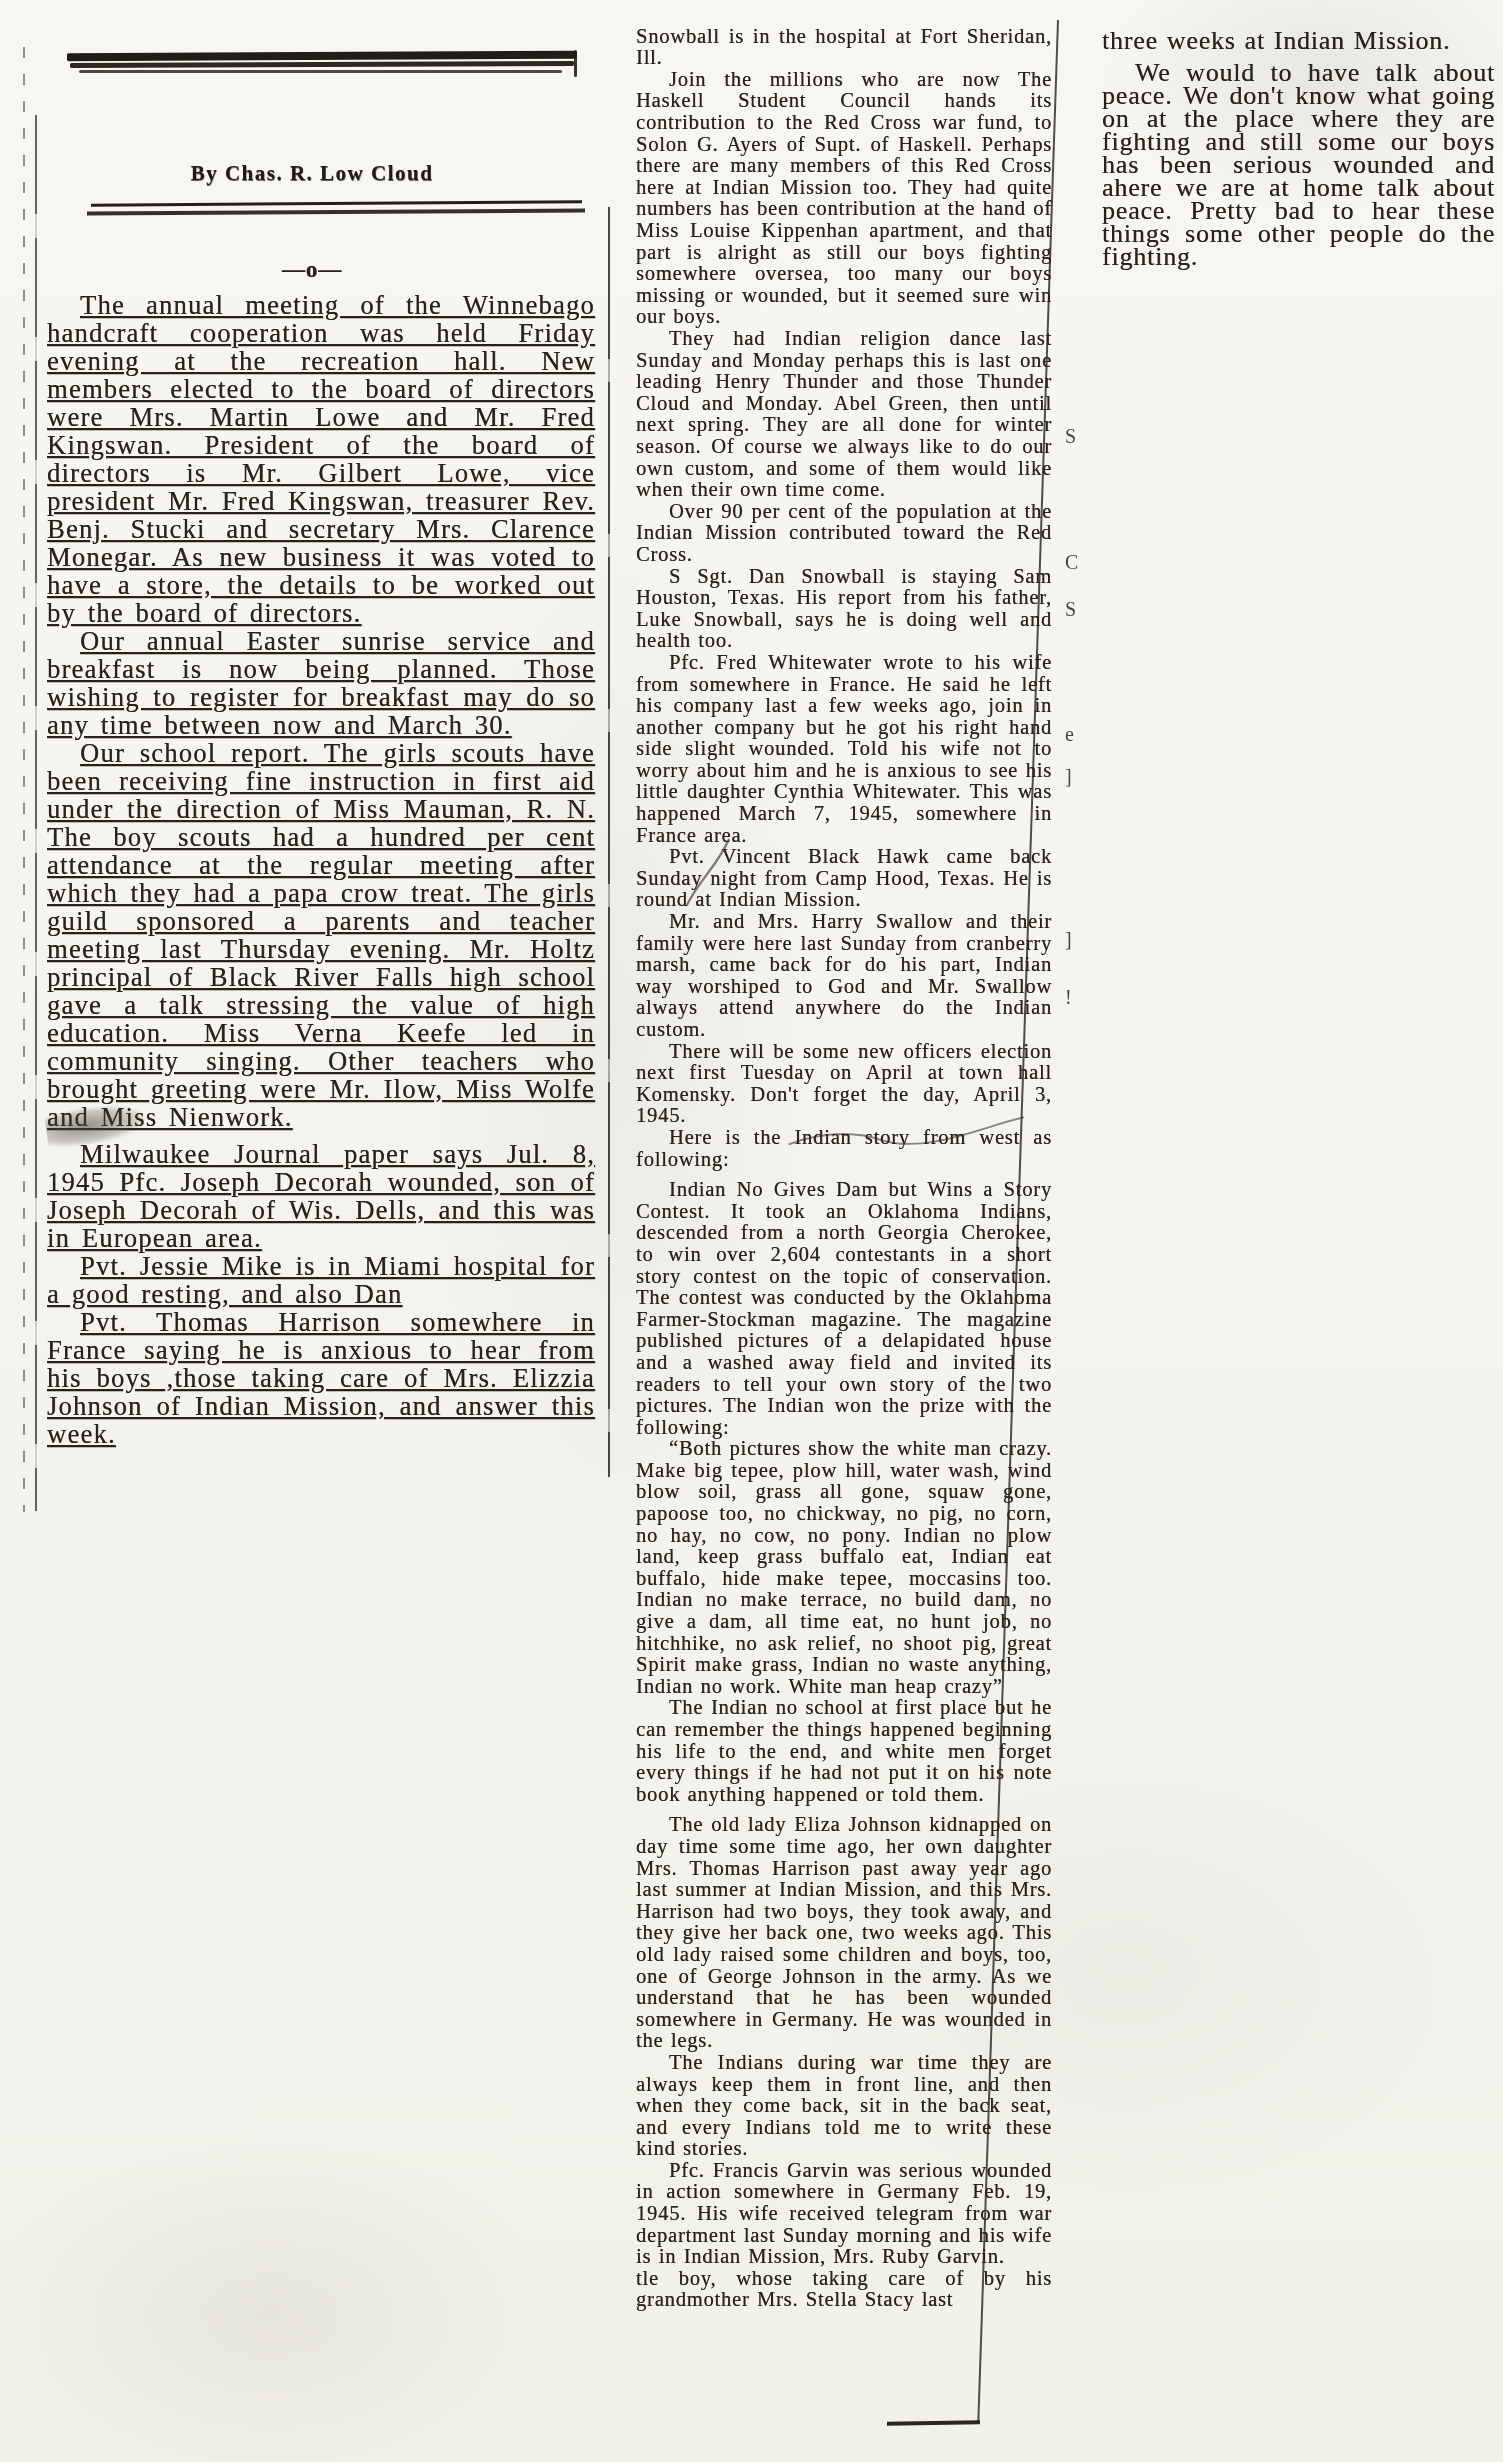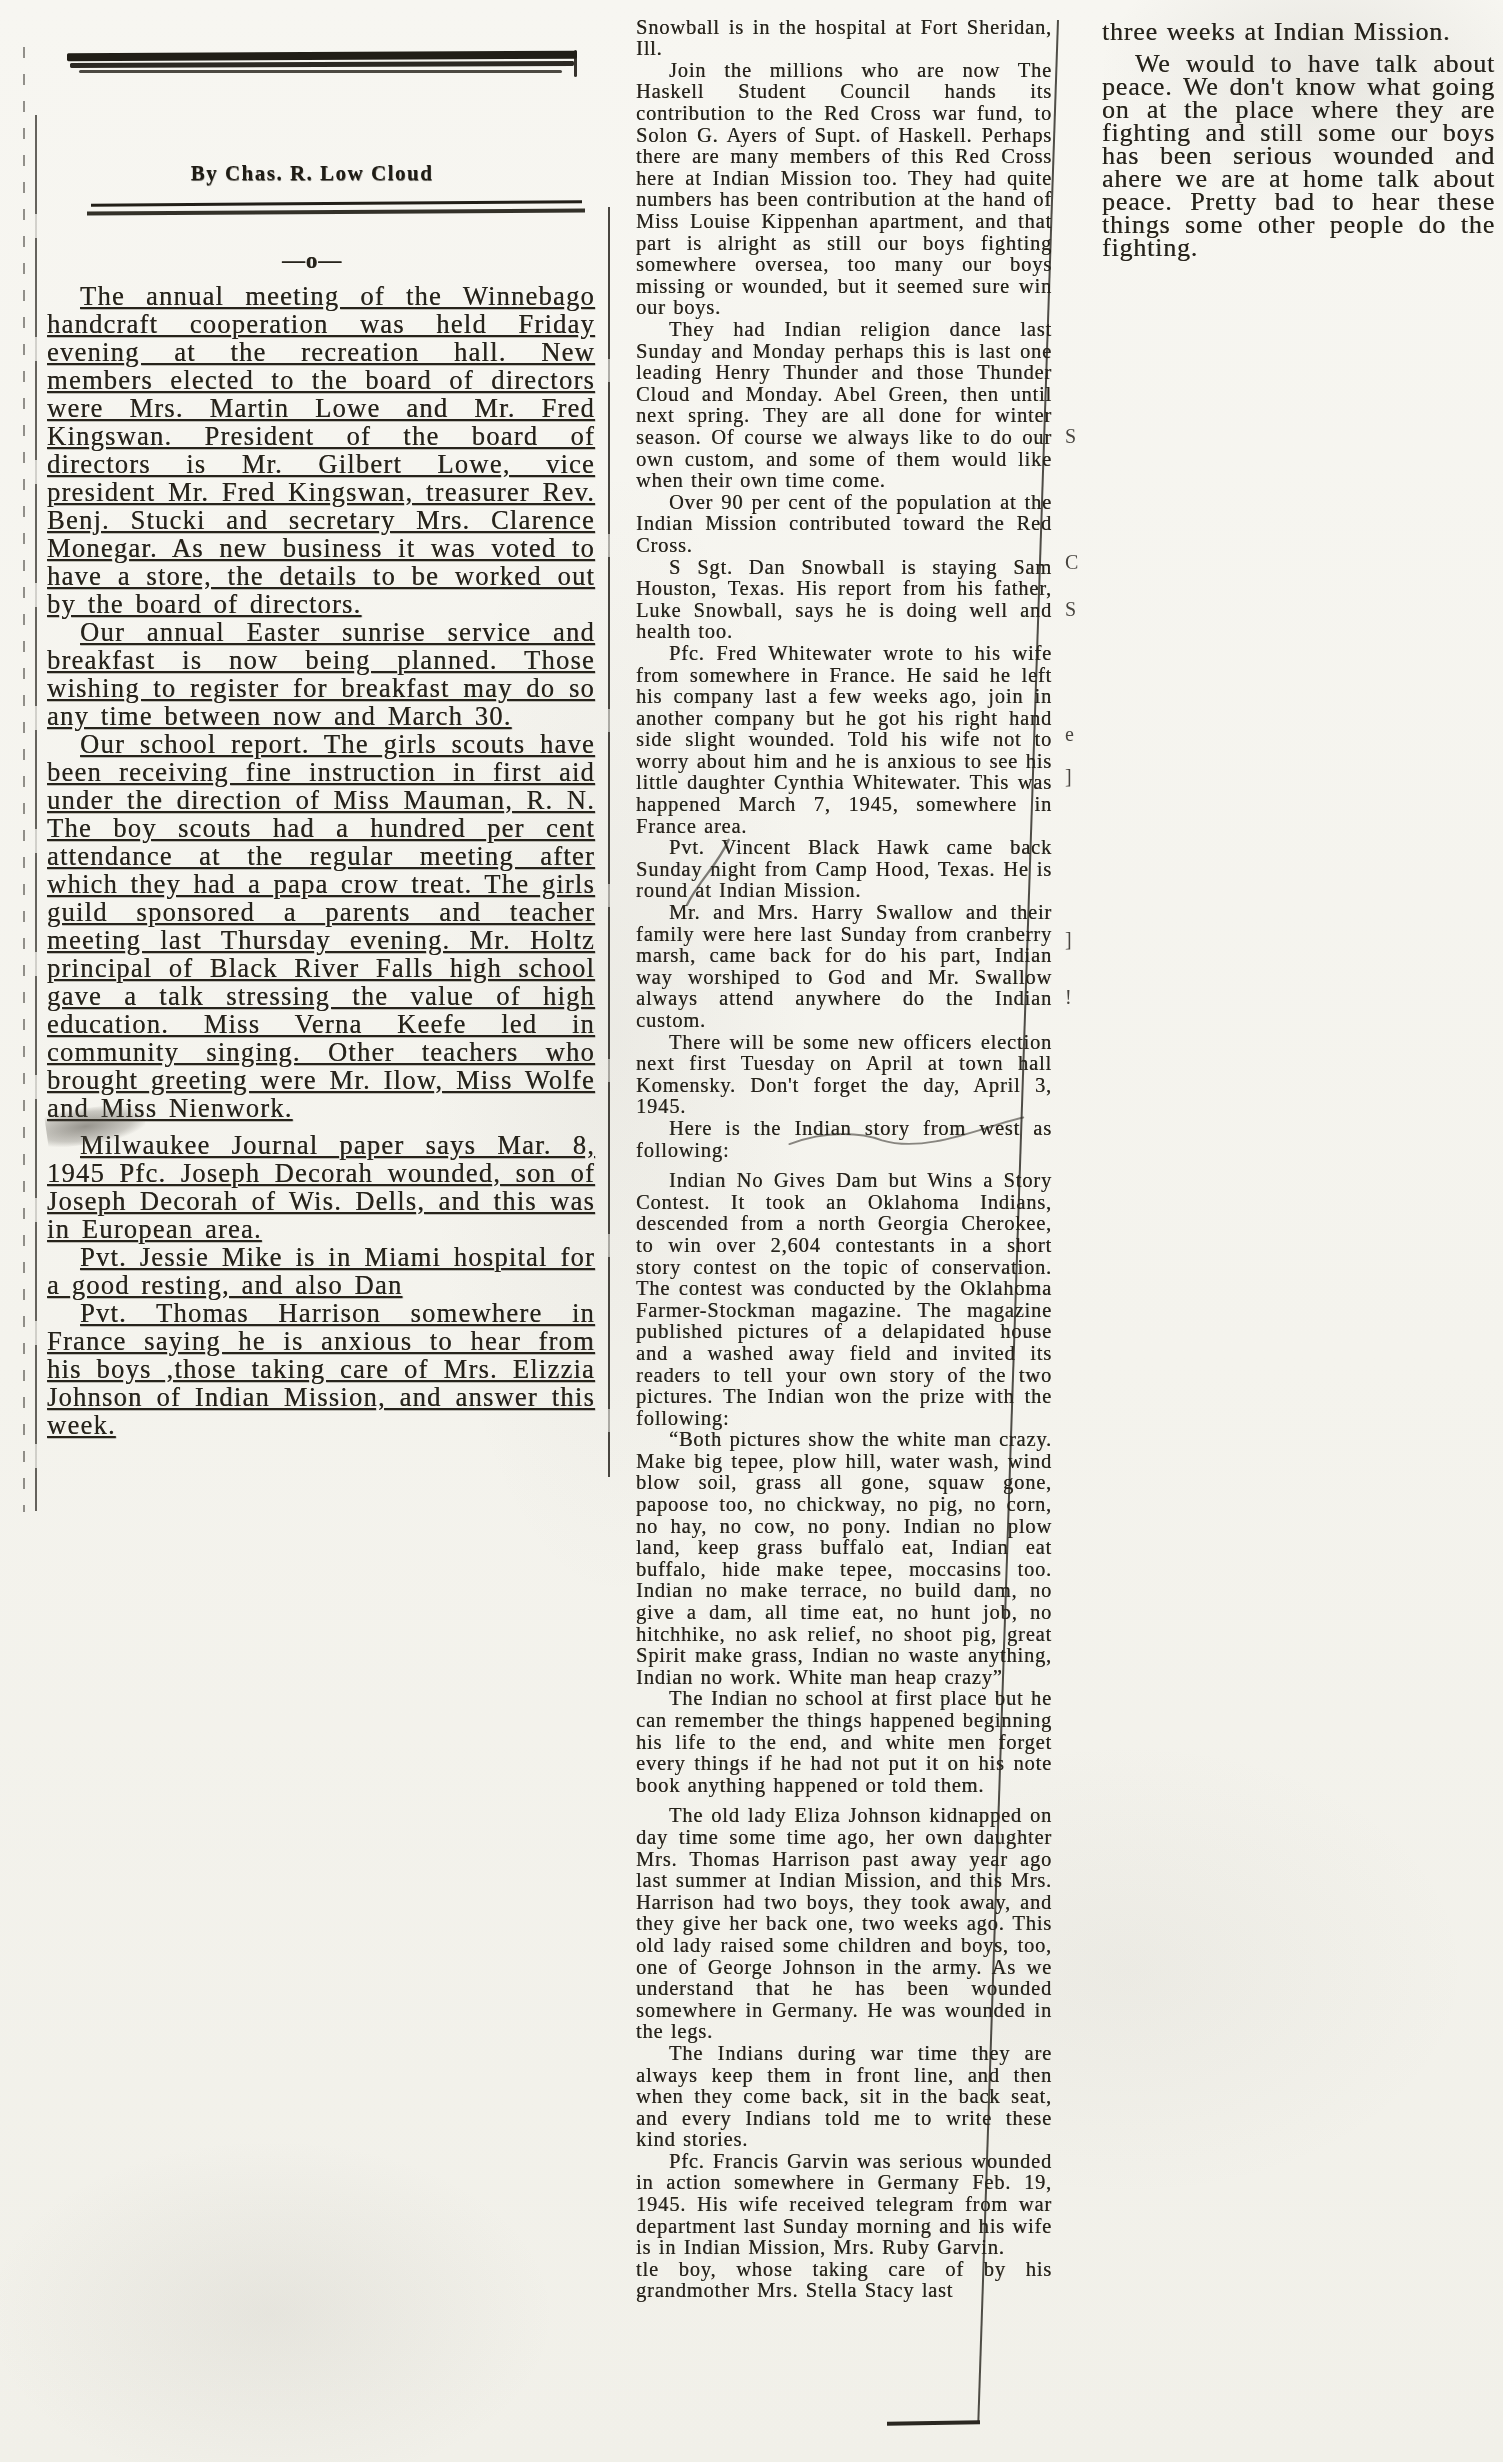--- a/index.html
+++ b/index.html
@@ -12,21 +12,21 @@
   }
   .page {
     position:absolute; inset:0;
     background:
       radial-gradient(ellipse 319px 197px at 88% 3%, rgba(128,124,113,0.13), transparent 70%),
       radial-gradient(ellipse 395px 243px at 18% 94%, rgba(128,124,113,0.10), transparent 72%),
       radial-gradient(ellipse 258px 759px at 41% 42%, rgba(118,114,104,0.07), transparent 75%),
       radial-gradient(ellipse 456px 304px at 75% 80%, rgba(128,124,113,0.06), transparent 75%),
       linear-gradient(180deg, #f7f6f1 0%, #f4f3ed 55%, #f1f0e9 100%);
   }
-  .ink { color:#26231b; text-shadow:0.3px 0.4px 0.6px rgba(38,33,24,0.68); }
+  .ink { color:#26231b; text-shadow:0.3px 0.4px 0.6px rgba(38,33,24,0.68);margin-top:9px; }
   .col { position:absolute; text-align:justify; }
   .col p { text-indent:33px; }
   .col p.cont { text-indent:0; }
   .col p.gap { margin-top:9px; }
 
   .c1 { left:47px;  top:282px; width:548px; font-size:26.6px; line-height:28px; letter-spacing:1.2px; word-spacing:3.8px;text-decoration:underline; }
   .c2 { left:636px; top:16.7px;  width:416px; font-size:20.5px; line-height:21.6px; letter-spacing:0.8px; word-spacing:1.5px; }
   .c3 { left:1102px;top:20px;  width:393px; font-size:26px; line-height:23px;   letter-spacing:0.8px; word-spacing:1.5px; }
 
   .masthead { position:absolute; left:44px; top:46px; width:536px; height:228px; text-align:center; color:#1e1b14; }
@@ -85,21 +85,21 @@
     <div class="mast-byline">By Chas. R. Low Cloud</div>
     <div class="rule r1"></div>
     <div class="rule r2"></div>
     <div class="ornament ink">—o—</div>
   </div>
 
   <div class="col c1 ink">
     <p>The annual meeting of the Winnebago handcraft cooperation was held Friday evening at the recreation hall. New members elected to the board of directors were Mrs. Martin Lowe and Mr. Fred Kingswan. President of the board of directors is Mr. Gilbert Lowe, vice president Mr. Fred Kingswan, treasurer Rev. Benj. Stucki and secretary Mrs. Clarence Monegar. As new business it was voted to have a store, the details to be worked out by the board of directors.</p>
     <p>Our annual Easter sunrise service and breakfast is now being planned. Those wishing to register for breakfast may do so any time between now and March 30.</p>
     <p>Our school report. The girls scouts have been receiving fine instruction in first aid under the direction of Miss Mauman, R. N. The boy scouts had a hundred per cent attendance at the regular meeting after which they had a papa crow treat. The girls guild sponsored a parents and teacher meeting last Thursday evening. Mr. Holtz principal of Black River Falls high school gave a talk stressing the value of high education. Miss Verna Keefe led in community singing. Other teachers who brought greeting were Mr. Ilow, Miss Wolfe and Miss Nienwork.</p>
-    <p class="gap">Milwaukee Journal paper says Mar. 8, 1945 Pfc. Joseph Decorah wounded, son of Joseph Decorah of Wis. Dells, and this was in European area.</p>
+    <p class="gap">Milwaukee Journal paper says Jul. 8, 1945 Pfc. Joseph Decorah wounded, son of Joseph Decorah of Wis. Dells, and this was in European area.</p>
     <p>Pvt. Jessie Mike is in Miami hospital for a good resting, and also Dan</p>
     <p>Pvt. Thomas Harrison somewhere in France saying he is anxious to hear from his boys ,those taking care of Mrs. Elizzia Johnson of Indian Mission, and answer this week.</p>
   </div>
 
   <div class="col c2 ink">
     <p class="cont">Snowball is in the hospital at Fort Sheridan, Ill.</p>
     <p>Join the millions who are now The Haskell Student Council hands its contribution to the Red Cross war fund, to Solon G. Ayers of Supt. of Haskell. Perhaps there are many members of this Red Cross here at Indian Mission too. They had quite numbers has been contribution at the hand of Miss Louise Kippenhan apartment, and that part is alright as still our boys fighting somewhere oversea, too many our boys missing or wounded, but it seemed sure win our boys.</p>
     <p>They had Indian religion dance last Sunday and Monday perhaps this is last one leading Henry Thunder and those Thunder Cloud and Monday. Abel Green, then until next spring. They are all done for winter season. Of course we always like to do our own custom, and some of them would like when their own time come.</p>
     <p>Over 90 per cent of the population at the Indian Mission contributed toward the Red Cross.</p>
     <p>S Sgt. Dan Snowball is staying Sam Houston, Texas. His report from his father, Luke Snowball, says he is doing well and health too.</p>

